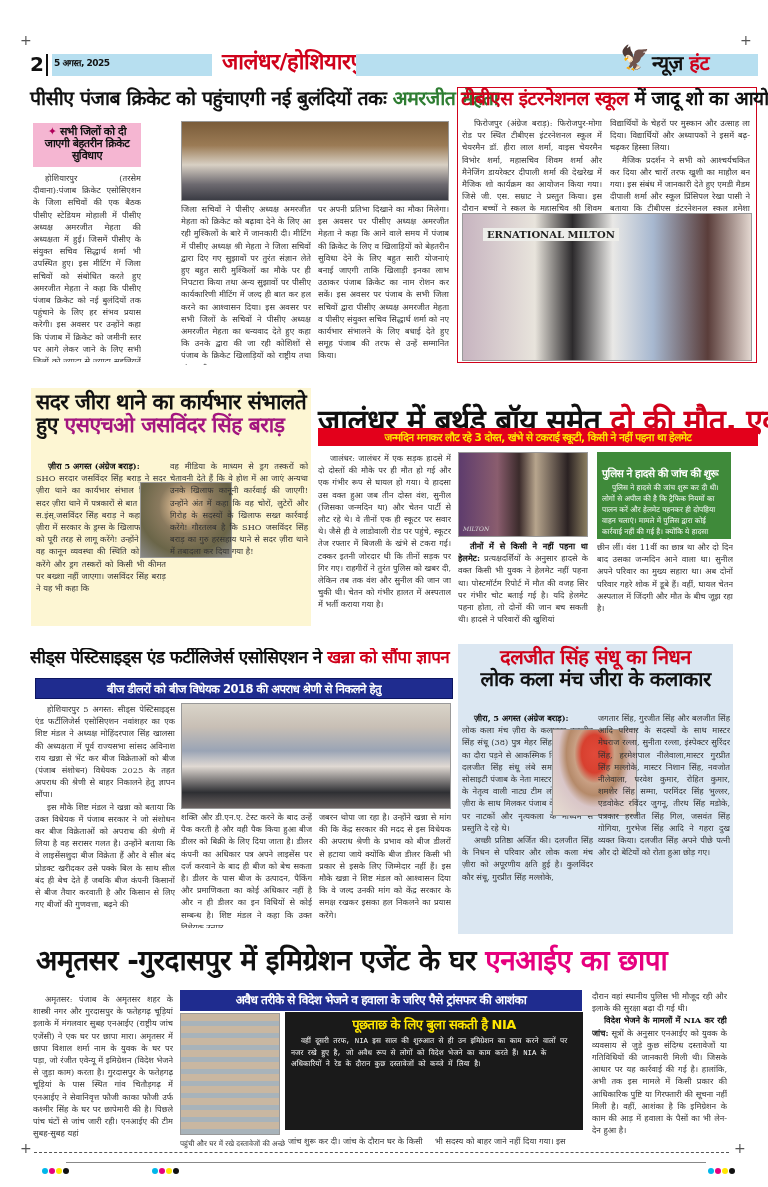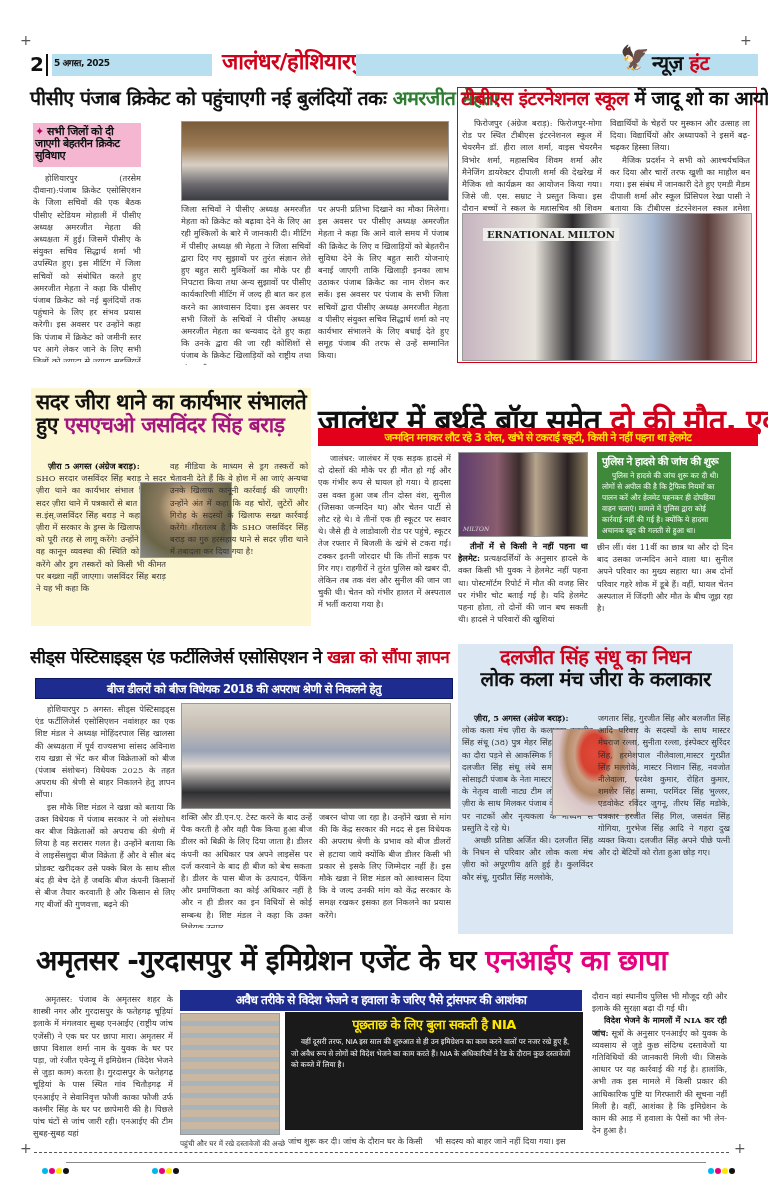--- a/index.html
+++ b/index.html
@@ -27,21 +27,21 @@
   <span class="abs hd" style="left:24px;top:9px;font-size:9px;color:#111">5 अगस्त, 2025</span>
   <span class="abs hd" style="left:192px;top:0;font-size:22px;color:#d0021b">जालंधर/होशियारपुर</span>
   <div class="abs" style="left:326px;top:4px;width:402px;height:22px;background:#b7dff0"></div>
   <span class="abs" style="left:590px;top:-6px;font-size:24px;">🦅</span>
   <span class="abs hd" style="left:622px;top:2px;font-size:20px;color:#111"><span>न्यूज़</span> <span style="color:#d0021b">हंट</span></span>
 </div>
 
 <div class="abs hd" style="left:30px;top:88px;width:420px;font-size:19.5px;color:#111;white-space:nowrap">
   <span>पीसीए पंजाब क्रिकेट को पहुंचाएगी नई बुलंदियों तकः</span> <span style="color:#2e7d32">अमरजीत मेहता</span>
 </div>
-<div class="abs hd" style="left:33px;top:123px;width:108px;height:44px;background:#f5b6d2;font-size:11px;padding:3px 2px;color:#111">
+<div class="abs hd" style="left:33px;top:123px;width:108px;height:44px;background:#f5b6d2;font-size:11px;text-align:center;padding:3px 2px;color:#111">
   <span style="color:#b0005a">✦</span>
   <span>सभी जिलों को दी जाएगी बेहतरीन क्रिकेट सुविधाए</span>
 </div>
 <div class="abs body-text" style="left:33px;top:172px;width:108px;height:190px;overflow:hidden">
   <p>होशियारपुर (तरसेम दीवाना):पंजाब क्रिकेट एसोसिएशन के जिला सचिवों की एक बैठक पीसीए स्टेडियम मोहाली में पीसीए अध्यक्ष अमरजीत मेहता की अध्यक्षता में हुई। जिसमें पीसीए के संयुक्त सचिव सिद्धार्थ शर्मा भी उपस्थित हुए। इस मीटिंग में जिला सचिवों को संबोधित करते हुए अमरजीत मेहता ने कहा कि पीसीए पंजाब क्रिकेट को नई बुलंदियों तक पहुंचाने के लिए हर संभव प्रयास करेगी। इस अवसर पर उन्होंने कहा कि पंजाब में क्रिकेट को जमीनी स्तर पर आगे लेकर जाने के लिए सभी जिलों को ज्यादा से ज्यादा सहूलियतें दी जाएगी ताकि पंजाब के हर जिले में क्रिकेट खिलाड़ी आगे आ सकें। इस अवसर पर उन्होंने पंजाब में क्रिकेट को बढ़ावा देने के लिए सभी जिला सचिवों से सुझाव लिए। मीटिंग में उपस्थित</p>
 </div>
 <div class="abs photo" style="left:181px;top:121px;width:268px;height:80px;background:linear-gradient(180deg,#7a5c3a 0,#9b7b55 30%,#d8d0c4 55%,#6d6a70 80%,#3b3c44)"></div>
 <div class="abs body-text" style="left:181px;top:203px;width:130px;height:162px;overflow:hidden">
   <p style="text-indent:0">जिला सचिवों ने पीसीए अध्यक्ष अमरजीत मेहता को क्रिकेट को बढ़ावा देने के लिए आ रही मुश्किलों के बारे में जानकारी दी। मीटिंग में पीसीए अध्यक्ष श्री मेहता ने जिला सचिवों द्वारा दिए गए सुझावों पर तुरंत संज्ञान लेते हुए बहुत सारी मुश्किलों का मौके पर ही निपटारा किया तथा अन्य सुझावों पर पीसीए कार्यकारिणी मीटिंग में जल्द ही बात कर हल करने का आश्वासन दिया। इस अवसर पर सभी जिलों के सचिवों ने पीसीए अध्यक्ष अमरजीत मेहता का धन्यवाद देते हुए कहा कि उनके द्वारा की जा रही कोशिशों से पंजाब के क्रिकेट खिलाड़ियों को राष्ट्रीय तथा अंतरराष्ट्रीय स्तर</p>
 </div>
@@ -83,21 +83,21 @@
 <div class="abs hd" style="left:318px;top:428px;width:440px;height:18px;background:#e3001b;color:#ffe600;font-size:10.5px;text-align:center;line-height:18px;white-space:nowrap;overflow:hidden">जन्मदिन मनाकर लौट रहे 3 दोस्त, खंभे से टकराई स्कूटी, किसी ने नहीं पहना था हेलमेट</div>
 <div class="abs body-text" style="left:318px;top:452px;width:133px;height:175px;overflow:hidden">
   <p>जालंधर: जालंधर में एक सड़क हादसे में दो दोस्तों की मौके पर ही मौत हो गई और एक गंभीर रूप से घायल हो गया। ये हादसा उस वक्त हुआ जब तीन दोस्त वंश, सुनील (जिसका जन्मदिन था) और चेतन पार्टी से लौट रहे थे। वे तीनों एक ही स्कूटर पर सवार थे। जैसे ही वे लाडोवाली रोड पर पहुंचे, स्कूटर तेज रफ्तार में बिजली के खंभे से टकरा गई। टक्कर इतनी जोरदार थी कि तीनों सड़क पर गिर गए। राहगीरों ने तुरंत पुलिस को खबर दी, लेकिन तब तक वंश और सुनील की जान जा चुकी थी। चेतन को गंभीर हालत में अस्पताल में भर्ती कराया गया है।</p>
 </div>
 <div class="abs photo" style="left:458px;top:452px;width:130px;height:85px;background:linear-gradient(90deg,#5e3c6d 0,#8a5d6e 30%,#3b2b2b 47%,#b7a58d 60%,#2a2122 85%,#8a7d60)">
   <div class="abs" style="left:4px;top:72px;font-size:6px;color:#ddd;font-style:italic">MILTON</div>
 </div>
 <div class="abs body-text" style="left:458px;top:540px;width:130px;height:87px;overflow:hidden">
   <p><span class="bold">तीनों में से किसी ने नहीं पहना था हेलमेट:</span> <span>प्रत्यक्षदर्शियों के अनुसार हादसे के वक्त किसी भी युवक ने हेलमेट नहीं पहना था। पोस्टमॉर्टम रिपोर्ट में मौत की वजह सिर पर गंभीर चोट बताई गई है। यदि हेलमेट पहना होता, तो दोनों की जान बच सकती थी। हादसे ने परिवारों की खुशियां</span></p>
 </div>
-<div class="abs" style="left:597px;top:452px;width:134px;height:87px;background:#3f8a3a;padding:4px 5px">
+<div class="abs" style="left:597px;top:452px;width:134px;height:87px;background:#3f8a3a;padding:16px 5px">
   <div class="hd" style="font-size:10.5px;color:#fff;margin-bottom:2px">पुलिस ने हादसे की जांच की शुरू</div>
   <div style="font-family:'DejaVu Sans',sans-serif;font-size:7.3px;line-height:11px;color:#fff;text-indent:10px">पुलिस ने हादसे की जांच शुरू कर दी थी। लोगों से अपील की है कि ट्रैफिक नियमों का पालन करें और हेलमेट पहनकर ही दोपहिया वाहन चलाएं। मामले में पुलिस द्वारा कोई कार्रवाई नहीं की गई है। क्योंकि ये हादसा अचानक खुद की गलती से हुआ था।</div>
 </div>
 <div class="abs body-text" style="left:597px;top:541px;width:136px;height:86px;overflow:hidden">
   <p style="text-indent:0">छीन लीं। वंश 11वीं का छात्र था और दो दिन बाद उसका जन्मदिन आने वाला था। सुनील अपने परिवार का मुख्य सहारा था। अब दोनों परिवार गहरे शोक में डूबे हैं। वहीं, घायल चेतन अस्पताल में जिंदगी और मौत के बीच जूझ रहा है।</p>
 </div>
 
 <div class="abs hd" style="left:30px;top:648px;width:430px;font-size:17px;white-space:nowrap;color:#111;overflow:hidden">
   <span>सीड्स पेस्टिसाइड्स एंड फर्टीलिजेर्स एसोसिएशन ने</span> <span style="color:#d0021b">खन्ना को सौंपा ज्ञापन</span>
 </div>
@@ -134,21 +134,21 @@
 </div>
 <div class="abs body-text" style="left:33px;top:993px;width:140px;height:150px;overflow:hidden">
   <p>अमृतसर: पंजाब के अमृतसर शहर के शास्त्री नगर और गुरदासपुर के फतेहगढ़ चूड़ियां इलाके में मंगलवार सुबह एनआईए (राष्ट्रीय जांच एजेंसी) ने एक घर पर छापा मारा। अमृतसर में छापा विशाल शर्मा नाम के युवक के घर पर पड़ा, जो रंजीत एवेन्यू में इमिग्रेशन (विदेश भेजने से जुड़ा काम) करता है। गुरदासपुर के फतेहगढ़ चूड़ियां के पास स्थित गांव चितौड़गढ़ में एनआईए ने सेवानिवृत्त फौजी काका फौजी उर्फ कश्मीर सिंह के घर पर छापेमारी की है। पिछले पांच घंटों से जांच जारी रही। एनआईए की टीम सुबह-सुबह यहां</p>
 </div>
 <div class="abs hd" style="left:180px;top:990px;width:402px;height:21px;background:#1f2c8f;color:#fff;font-size:12px;text-align:center;line-height:21px;white-space:nowrap;overflow:hidden">अवैध तरीके से विदेश भेजने व हवाला के जरिए पैसे ट्रांसफर की आशंका</div>
 <div class="abs photo" style="left:180px;top:1013px;width:100px;height:122px;background:repeating-linear-gradient(180deg,#c9b7a1 0,#c9b7a1 7px,#a8b3ba 7px,#a8b3ba 12px)"></div>
 <div class="abs body-text" style="left:180px;top:1138px;width:105px;font-size:7.2px;white-space:nowrap;overflow:hidden">पहुंची और घर में रखे दस्तावेजों की अच्छे से</div>
 <div class="abs" style="left:285px;top:1012px;width:298px;height:118px;background:#1a1a1a;padding:6px 6px">
   <div class="hd" style="font-size:13px;color:#ffe600;text-align:center;margin-bottom:4px">पूछताछ के लिए बुला सकती है NIA</div>
   <div style="display:flex;gap:10px">
-    <div style="flex:1;font-family:Liberation Sans, sans-serif;font-size:7.3px;line-height:11.5px;color:#fff;text-indent:10px">वहीं दूसरी तरफ, NIA इस साल की शुरुआत से ही उन इमिग्रेशन का काम करने वालों पर नजर रखे हुए है, जो अवैध रूप से लोगों को विदेश भेजने का काम करते हैं। NIA के अधिकारियों ने रेड के दौरान कुछ दस्तावेजों को कब्जे में लिया है।</div>
+    <div style="flex:1;font-family:Liberation Mono, monospace;font-size:7.3px;line-height:11.5px;color:#fff;text-indent:10px">वहीं दूसरी तरफ, NIA इस साल की शुरुआत से ही उन इमिग्रेशन का काम करने वालों पर नजर रखे हुए है, जो अवैध रूप से लोगों को विदेश भेजने का काम करते हैं। NIA के अधिकारियों ने रेड के दौरान कुछ दस्तावेजों को कब्जे में लिया है।</div>
   </div>
 </div>
 <div class="abs body-text" style="left:288px;top:1135px;width:140px;white-space:nowrap;overflow:hidden">जांच शुरू कर दी। जांच के दौरान घर के किसी</div>
 <div class="abs body-text" style="left:435px;top:1135px;width:145px;white-space:nowrap;overflow:hidden">भी सदस्य को बाहर जाने नहीं दिया गया। इस</div>
 <div class="abs body-text" style="left:592px;top:990px;width:135px;height:155px;overflow:hidden">
   <p style="text-indent:0">दौरान वहां स्थानीय पुलिस भी मौजूद रही और इलाके की सुरक्षा बढ़ा दी गई थी।</p>
   <p><span class="bold">विदेश भेजने के मामलों में NIA कर रही जांच:</span> <span>सूत्रों के अनुसार एनआईए को युवक के व्यवसाय से जुड़े कुछ संदिग्ध दस्तावेजों या गतिविधियों की जानकारी मिली थी। जिसके आधार पर यह कार्रवाई की गई है। हालांकि, अभी तक इस मामले में किसी प्रकार की आधिकारिक पुष्टि या गिरफ्तारी की सूचना नहीं मिली है। वहीं, आशंका है कि इमिग्रेशन के काम की आड़ में हवाला के पैसों का भी लेन-देन हुआ है।</span></p>
 </div>
 
 <div class="abs" style="left:34px;top:1152px;width:695px;border-top:1px dashed #555"></div>

